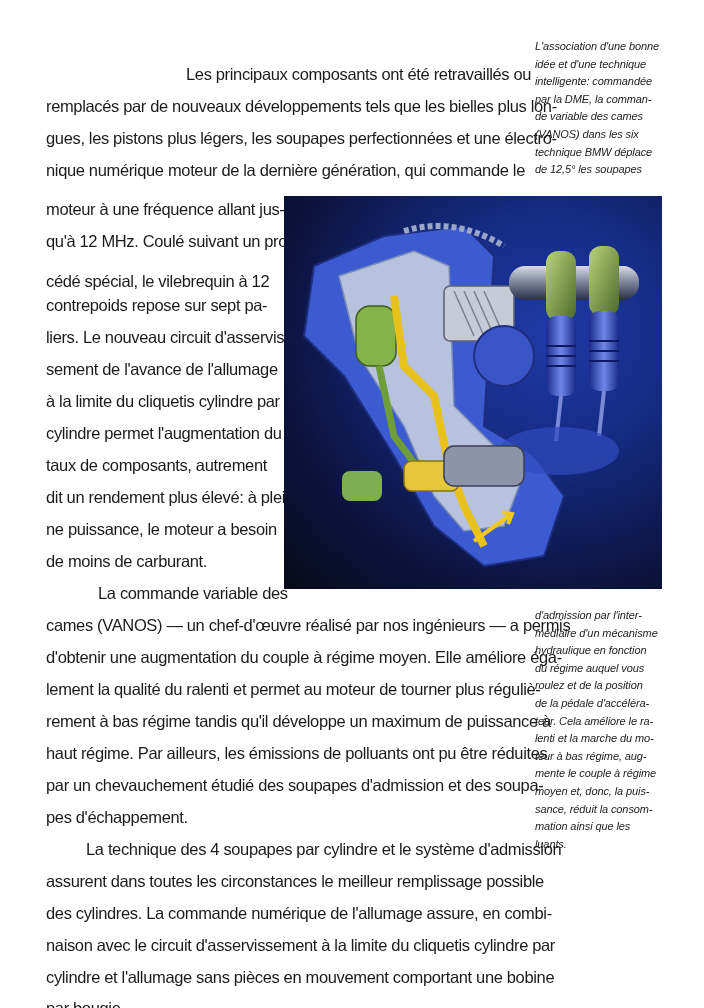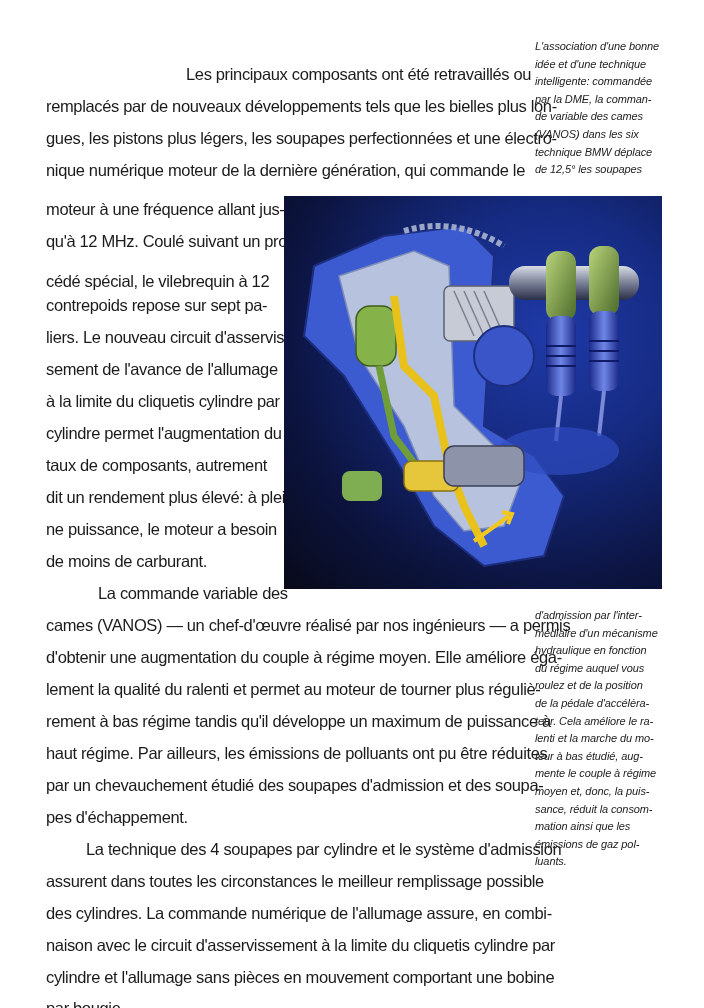--- a/index.html
+++ b/index.html
@@ -73,26 +73,25 @@
 
 <div class="caption" style="top:607px;">
   <div>d'admission par l'inter-</div>
   <div>médiaire d'un mécanisme</div>
   <div>hydraulique en fonction</div>
   <div>du régime auquel vous</div>
   <div>roulez et de la position</div>
   <div>de la pédale d'accélėra-</div>
   <div>teur. Cela améliore le ra-</div>
   <div>lenti et la marche du mo-</div>
-  <div>teur à bas étudié, aug-</div>
+  <div>teur à bas régime, aug-</div>
   <div>mente le couple à régime</div>
   <div>moyen et, donc, la puis-</div>
   <div>sance, réduit la consom-</div>
   <div>mation ainsi que les</div>
-  <div>émissions de gaz pol-</div>
   <div>luants.</div>
 </div>
 
 <div id="figure">
   <svg width="378" height="393" viewBox="0 0 378 393">
     <defs>
       <linearGradient id="camG" x1="0" y1="0" x2="0" y2="1">
         <stop offset="0" stop-color="#d8dce6"></stop>
           <stop offset="0.5" stop-color="#7a8096"></stop>
           <stop offset="1" stop-color="#2a2f48"></stop>

